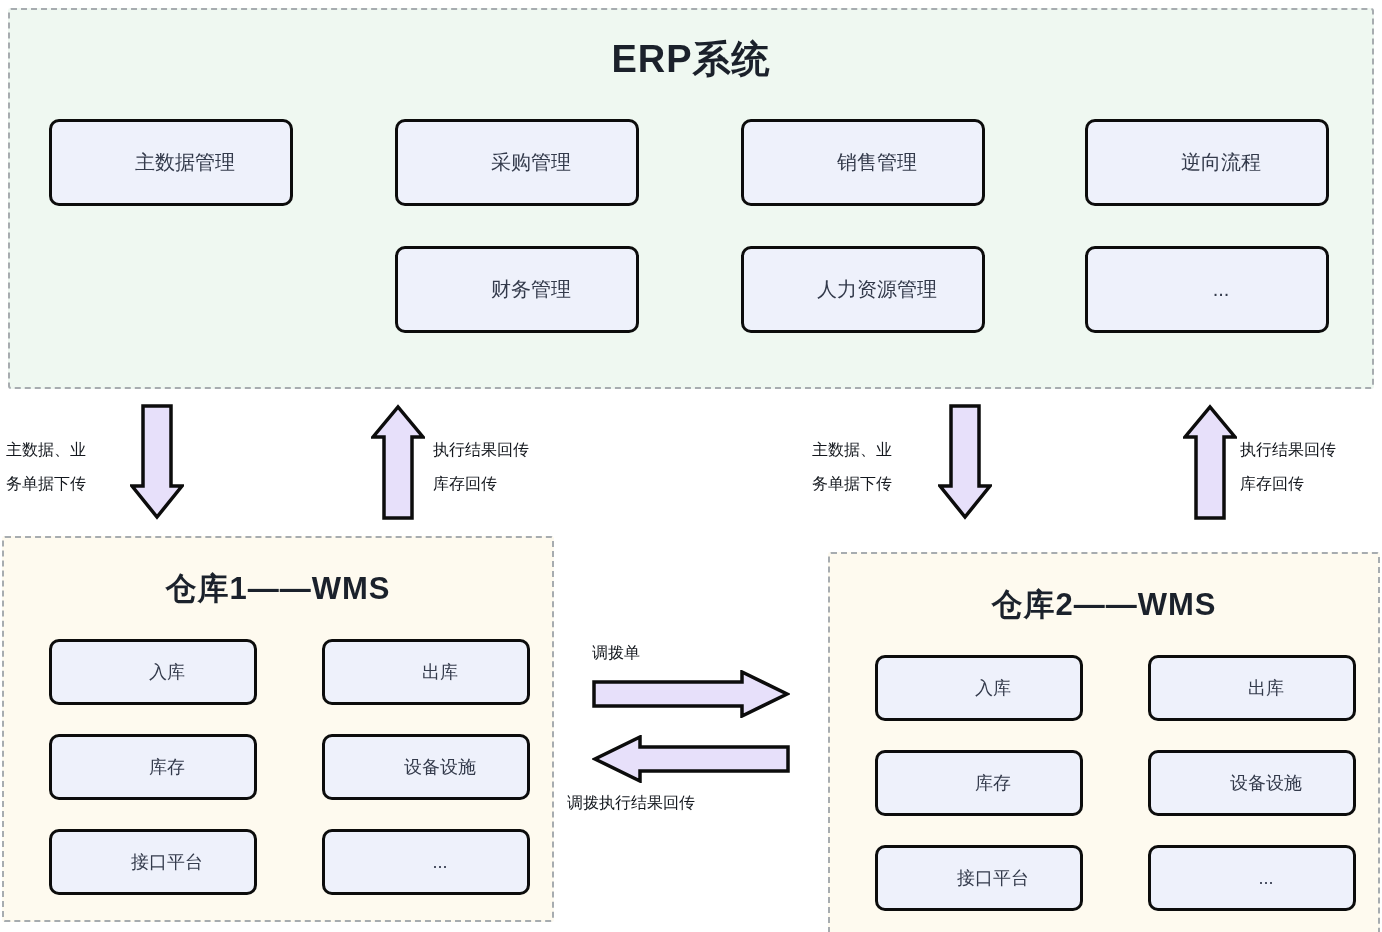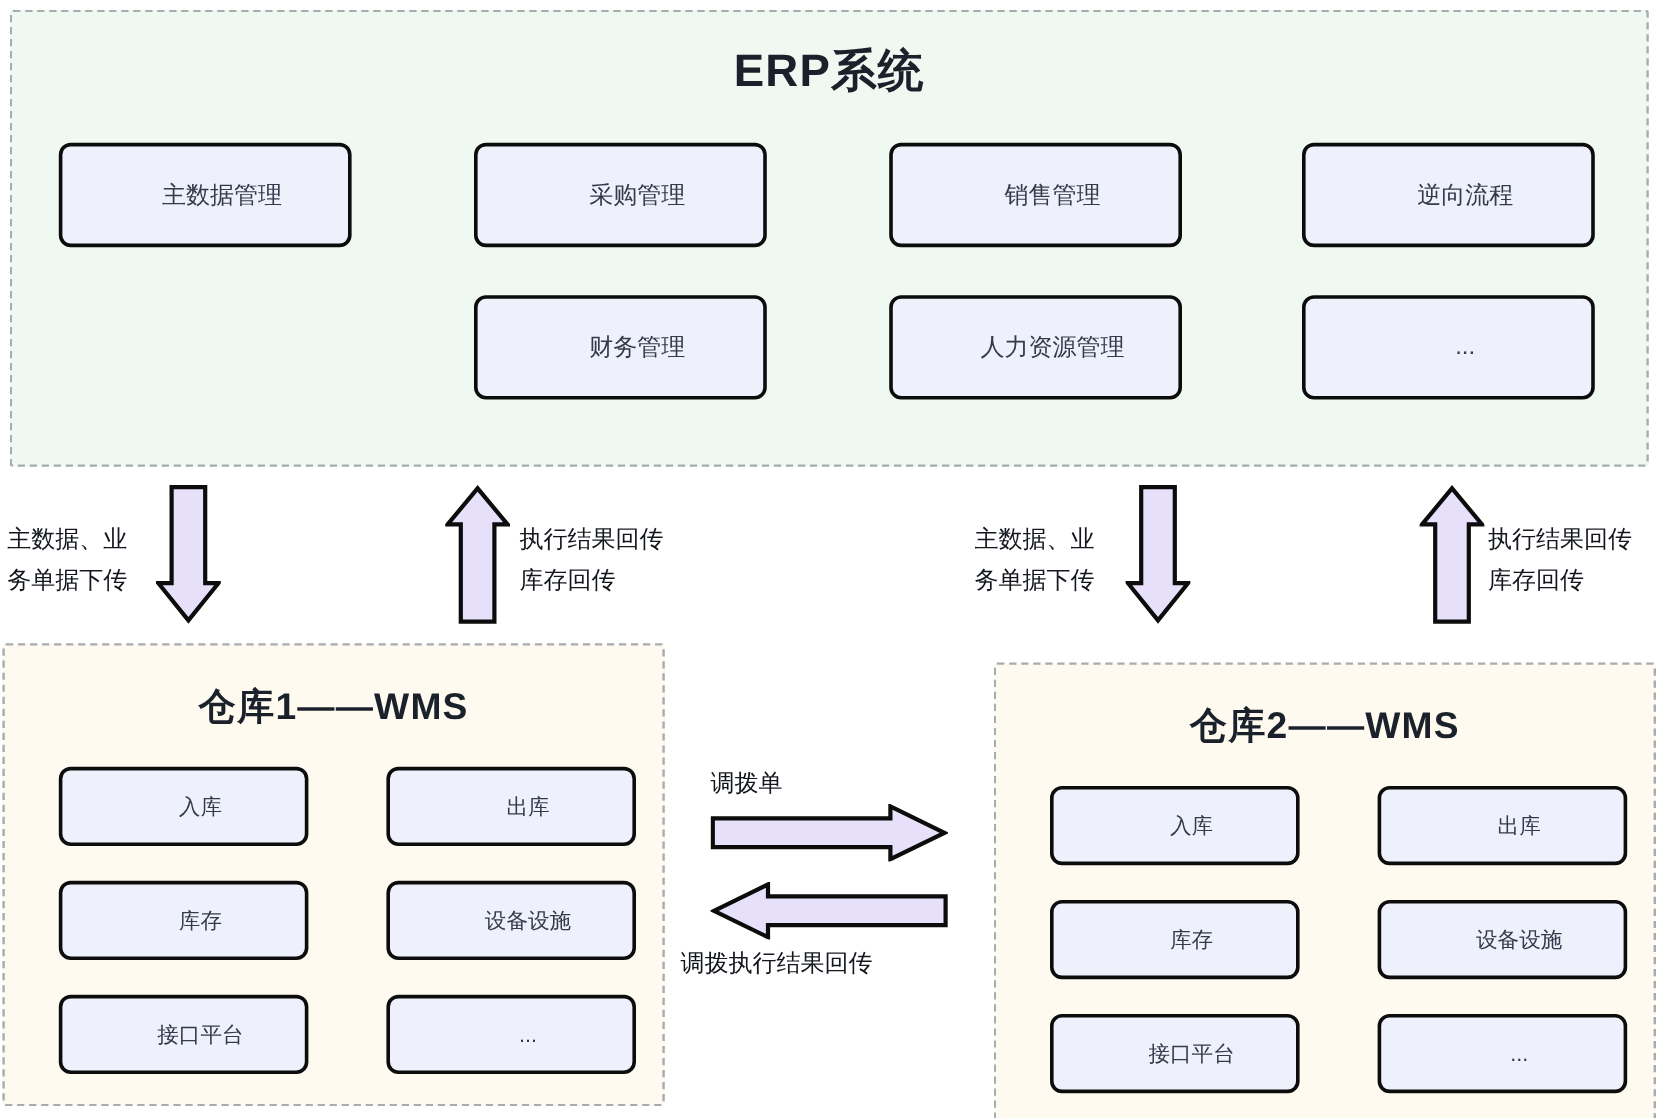--- a/index.html
+++ b/index.html
@@ -9,21 +9,21 @@
   .erp-container{left:8px;top:8px;width:1366px;height:381px;background:#eff8f1;}
   .wh-container{top:536px;width:552px;height:386px;background:#fefaef;}
   .wh1{left:2px;}
   .wh2{left:828px;margin-top:16px;}
   .big-title{position:absolute;left:0;right:0;text-align:center;font-weight:800;color:#1b212b;letter-spacing:1px;}
   .erp-title{top:24px;font-size:38px;}
   .wh-title{top:30px;font-size:31px;}
   .box{position:absolute;box-sizing:border-box;background:#eef1fb;border:3px solid #0c0c0c;border-radius:10px;display:flex;align-items:center;justify-content:center;color:#333a4b;padding-left:28px;}
   .erp-box{width:244px;height:87px;font-size:20px;}
   .wh-box{width:208px;height:66px;font-size:18px;}
-  .flow-label{position:absolute;font-size:20px;line-height:34px;color:#13171d;white-space:nowrap;}
+  .flow-label{position:absolute;font-size:16px;line-height:34px;color:#13171d;white-space:nowrap;}
   .flow-label.center{text-align:left;white-space:normal;}
   .arrow-svg{position:absolute;display:block;}
   .arrow-shape{fill:#e7e0fa;stroke:#0c0c0c;stroke-width:3.5;stroke-linejoin:miter;}
 </style>
 </head>
 <body>
 
 <div class="stage">
 
   <section class="container erp-container">

